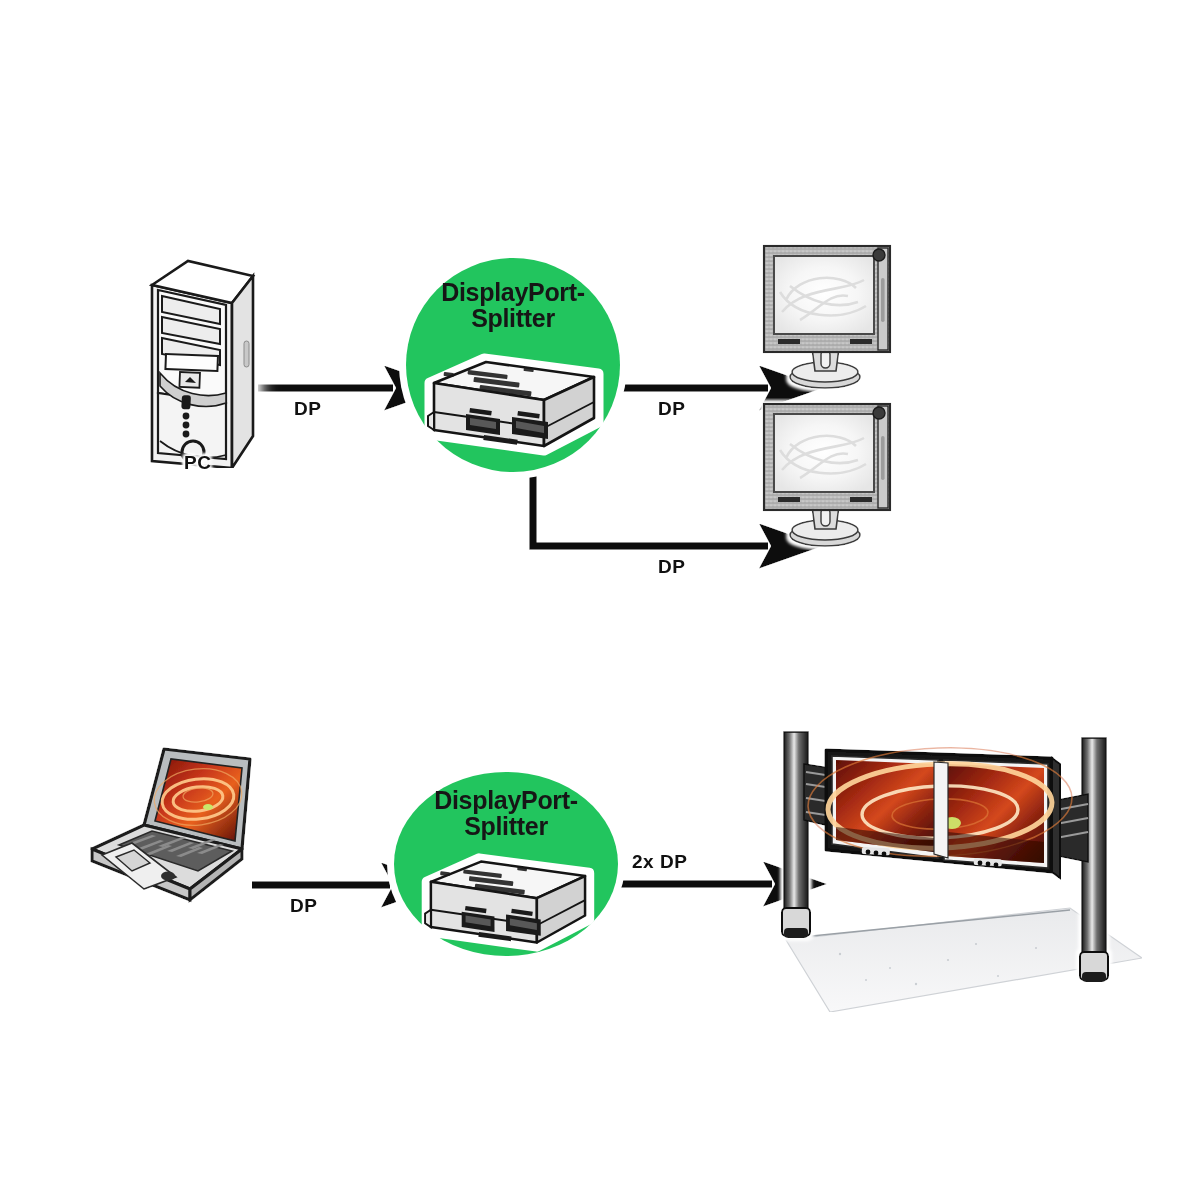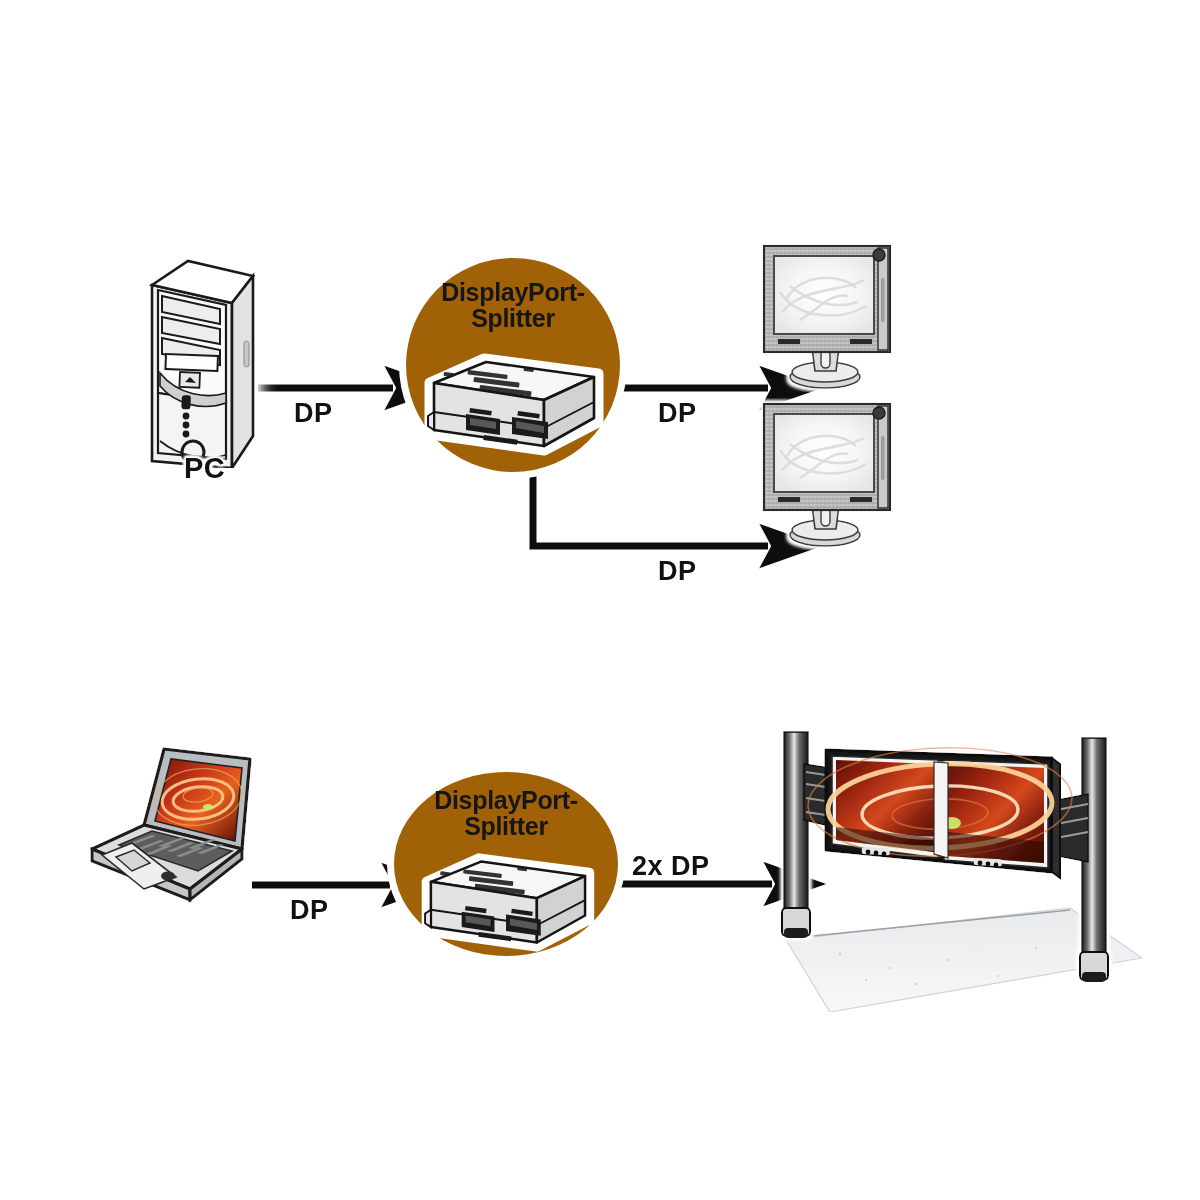--- a/index.html
+++ b/index.html
@@ -24,28 +24,28 @@
   .lbl {
     position: absolute;
     font-family: "Liberation Sans", sans-serif;
     font-weight: bold;
     color: #111111;
     white-space: nowrap;
     text-shadow:
        2px 0 3px #fff, -2px 0 3px #fff, 0 2px 3px #fff, 0 -2px 3px #fff,
        2px 2px 3px #fff, -2px -2px 3px #fff, 2px -2px 3px #fff, -2px 2px 3px #fff;
   }
-  .lbl-dp { font-size: 27px; letter-spacing: 0.5px; }
-  .lbl-pc { font-size: 29px; letter-spacing: 0.5px; }
+  .lbl-dp { font-size: 19px; letter-spacing: 0.5px; }
+  .lbl-pc { font-size: 19px; letter-spacing: 0.5px; }
 
   
   .badge {
     position: absolute;
     border-radius: 50%;
-    background: #a16207;
+    background: #22c55e;
     box-shadow: 0 0 0 7px #ffffff;
   }
   .badge-title {
     position: absolute;
     left: 0; right: 0;
     text-align: center;
     font-family: "Liberation Sans", sans-serif;
     font-weight: bold;
     color: #161616;
     line-height: 1.02;

